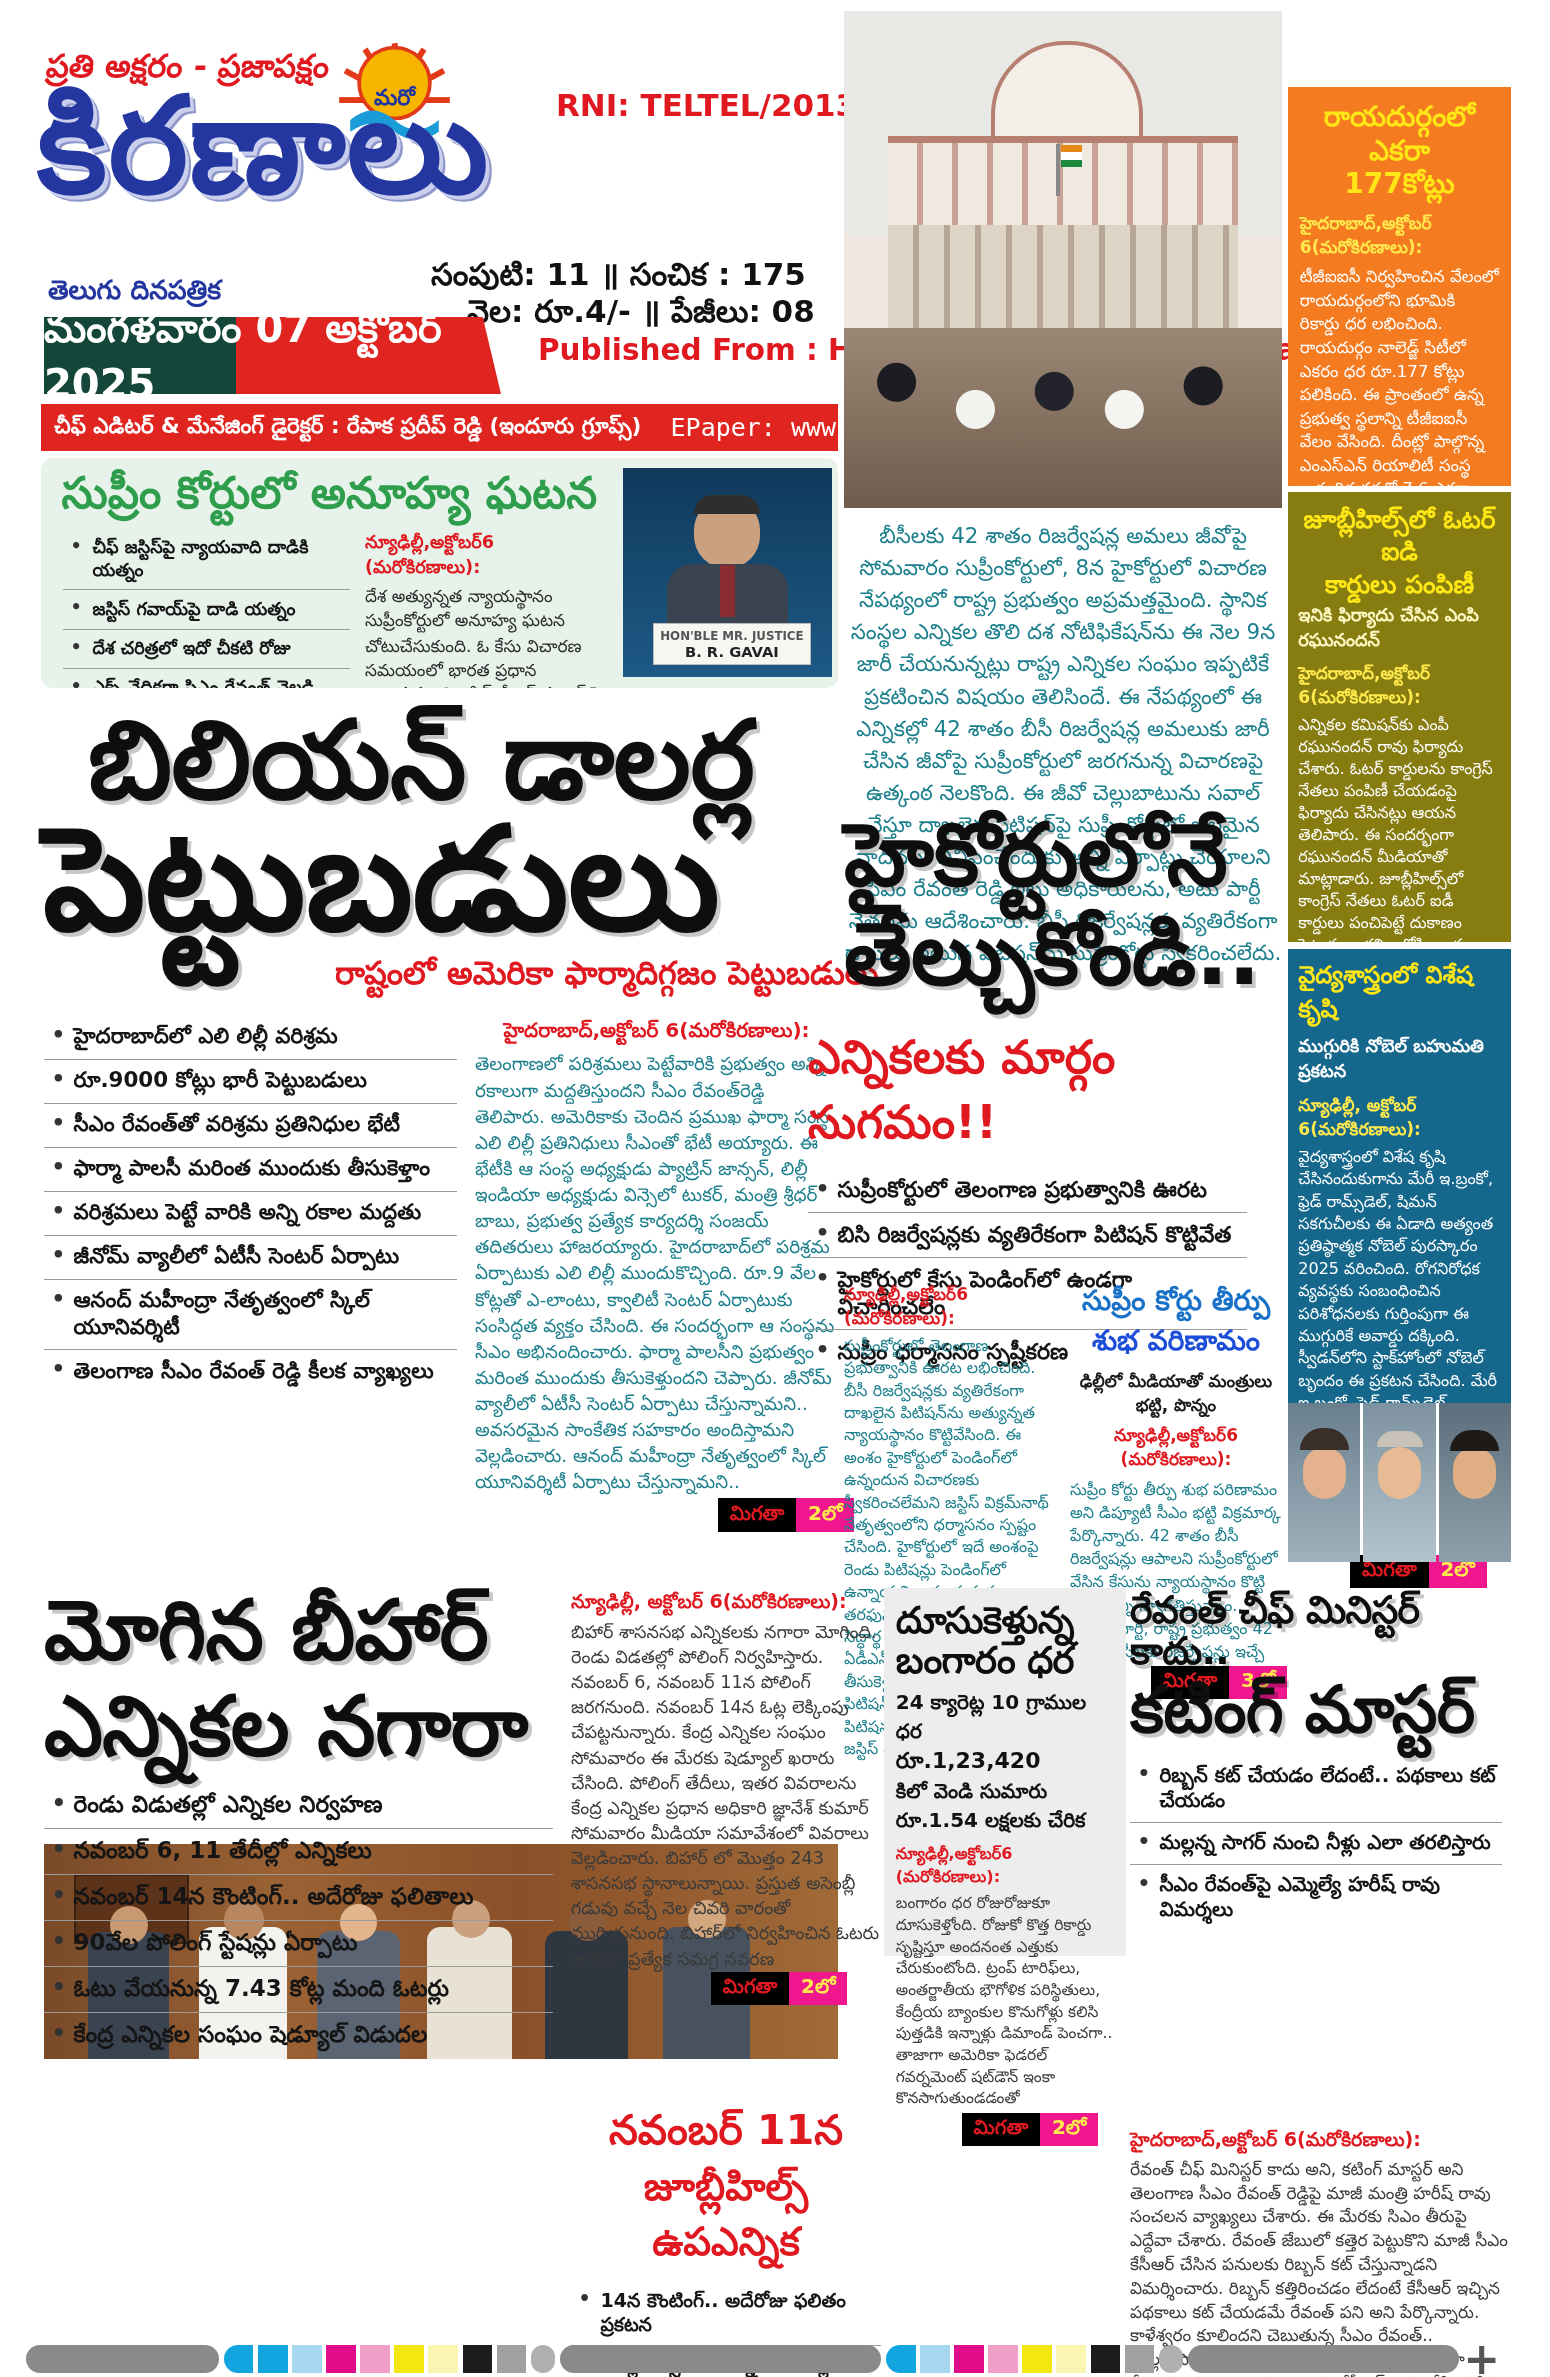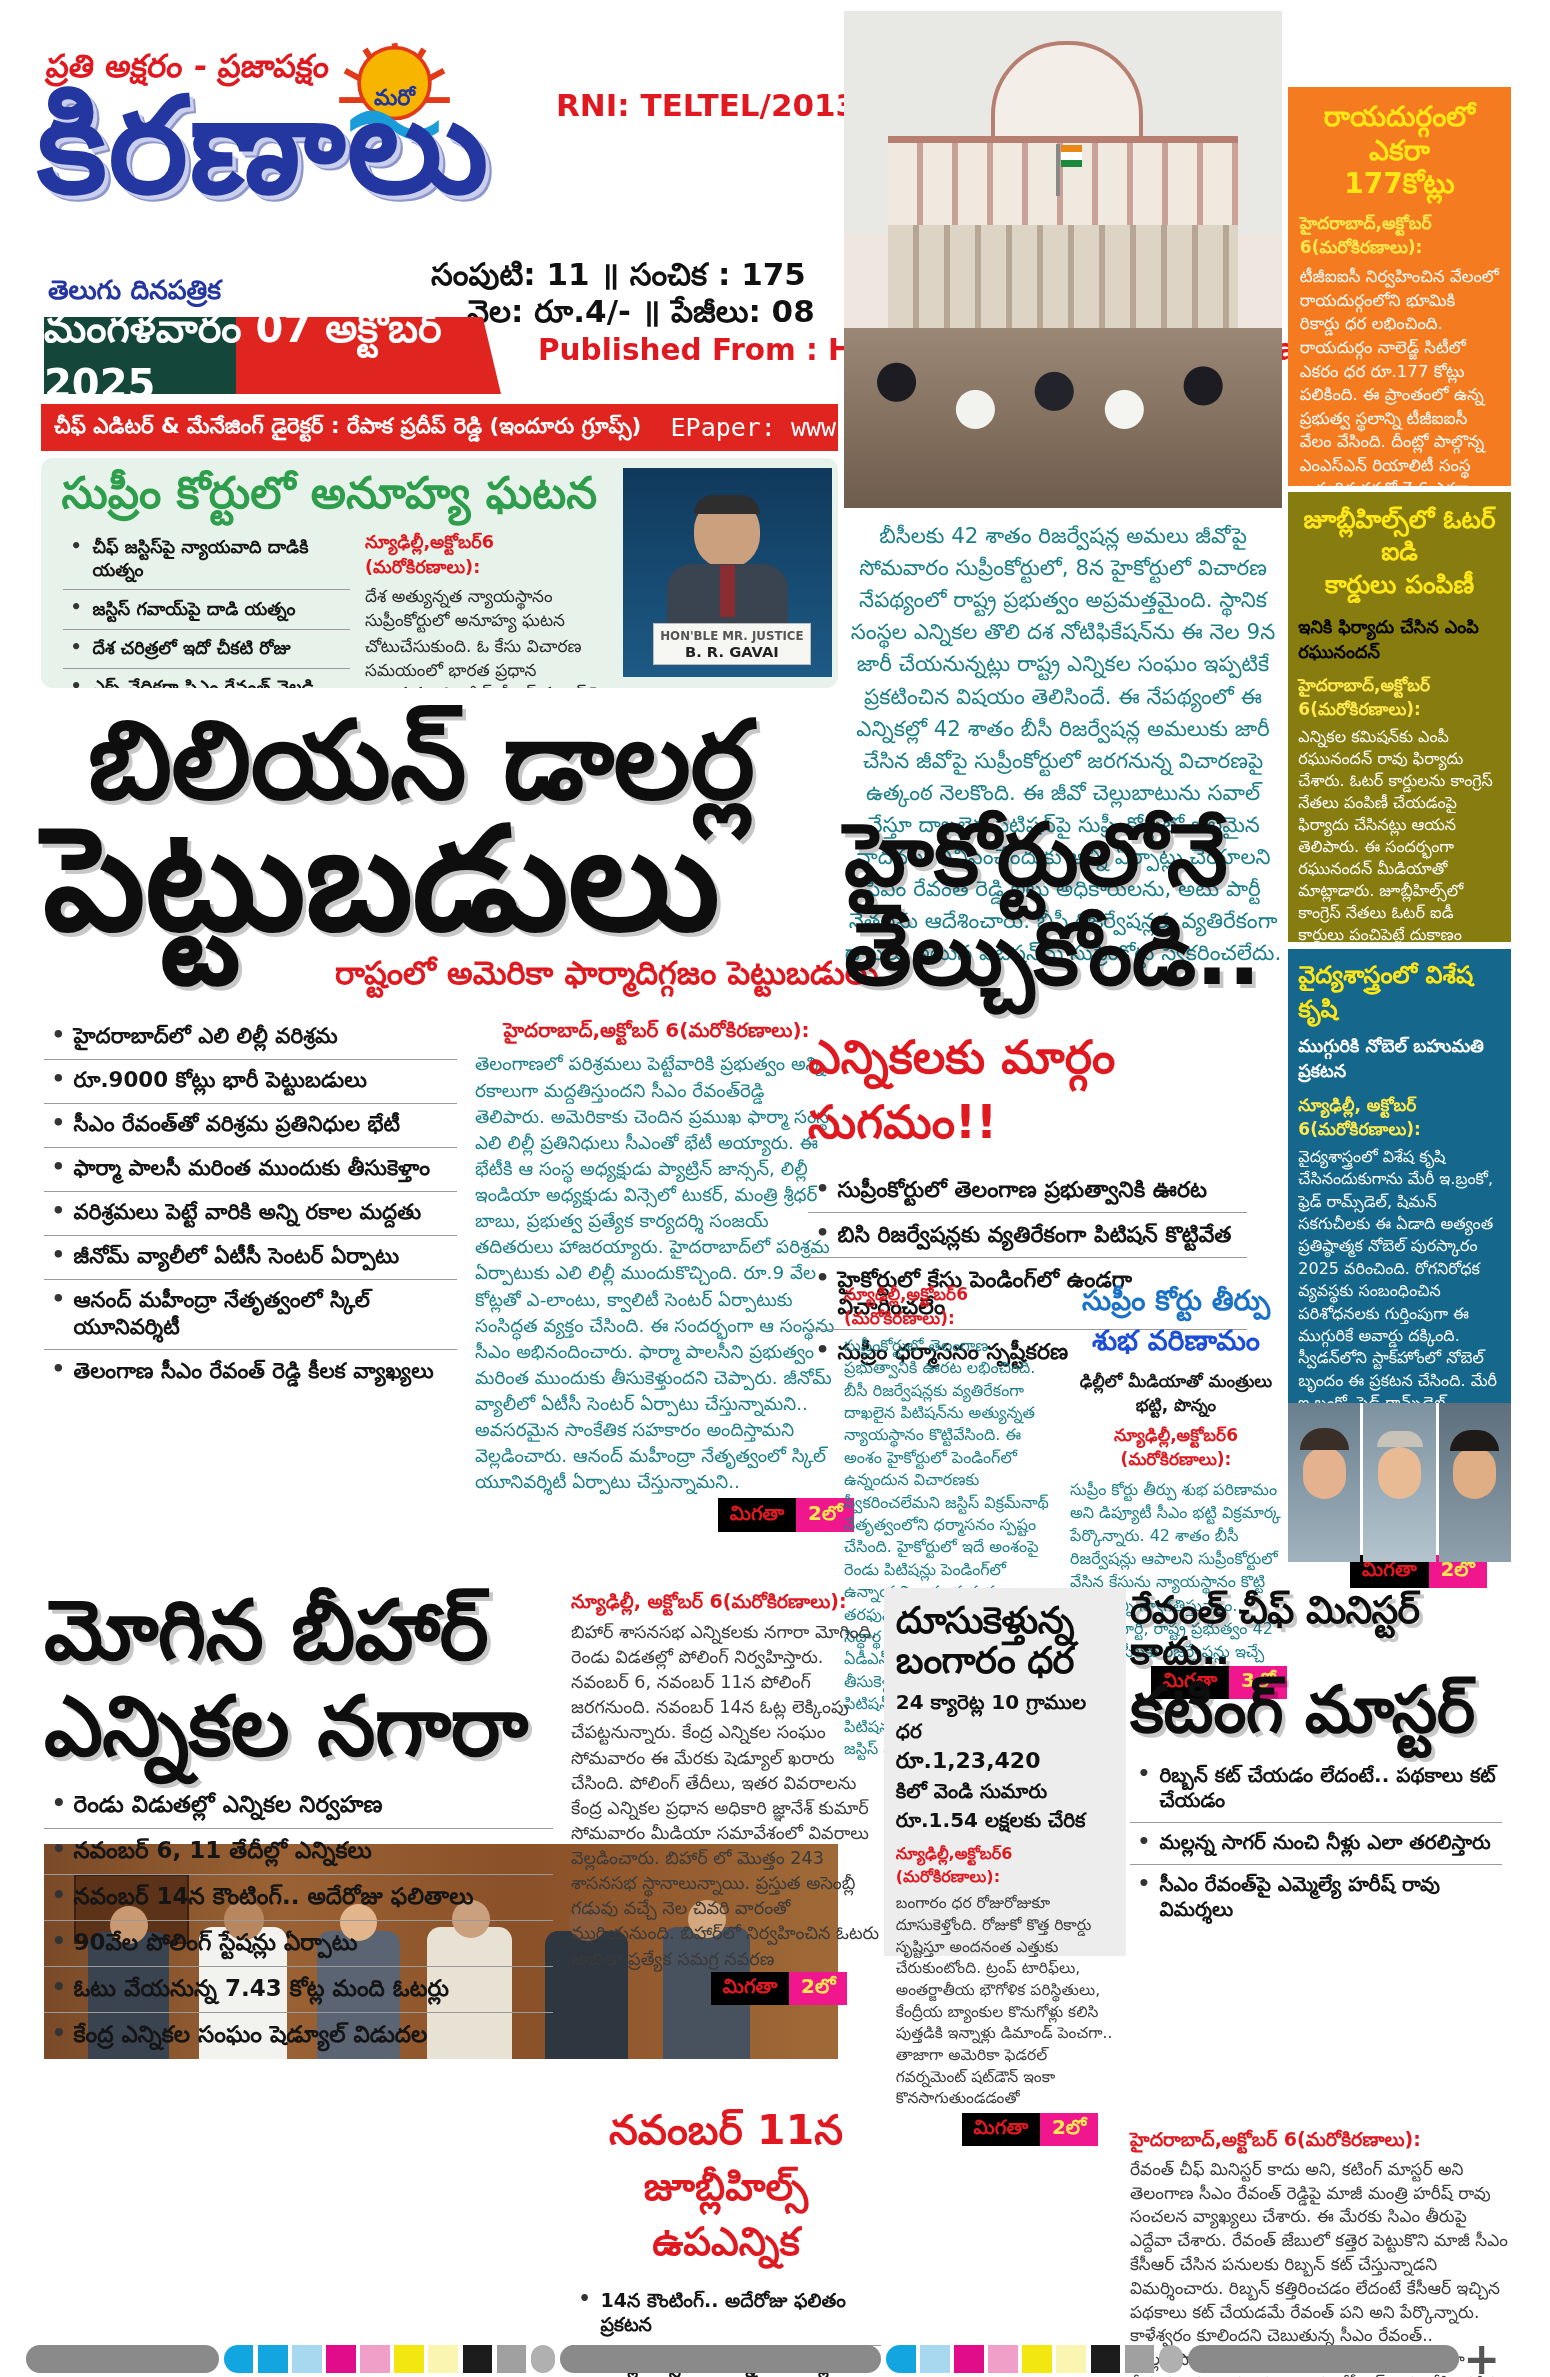--- a/index.html
+++ b/index.html
@@ -117,21 +117,21 @@
   <div class="abs hl" style="left:88px;top:702px;font-size:109px;">బిలియన్ డాలర్ల</div>
   <div class="abs hl" style="left:43px;top:802px;font-size:144px;">పెట్టుబడులు</div>
   <div class="abs" style="left:335px;top:954px;font-size:32px;font-weight:bold;color:#e01920;">రాష్టంలో అమెరికా ఫార్మాదిగ్గజం పెట్టుబడులు</div>
 
   <div class="abs hl" style="left:844px;top:809px;font-size:87px;">హైకోర్టులోనే</div>
   <div class="abs hl" style="left:844px;top:908px;font-size:87px;">తేల్చుకోండి..</div>
 
   <div class="abs" style="left:1288px;top:492px;width:223px;height:450px;background:#867c10;padding:11.8px 10.3px;box-sizing:border-box;">
     <div style="text-align:center;color:#ffe616;font-size:25px;font-weight:bold;line-height:1.3;">జూబ్లీహిల్స్‌లో ఓటర్ ఐడి</div>
     <div style="text-align:center;color:#ffe616;font-size:25px;font-weight:bold;line-height:1.3;">కార్డులు పంపిణీ</div>
-    <div style="margin-top:16px;color:#000000;font-size:17.7px;font-weight:bold;">ఇనికి ఫిర్యాదు చేసిన ఎంపి రఘునందన్</div>
+    <div style="margin-top:4px;color:#fef9c3;font-size:17.7px;font-weight:bold;">ఇనికి ఫిర్యాదు చేసిన ఎంపి రఘునందన్</div>
     <div style="margin-top:7.4px;color:#ffe94d;font-size:17px;font-weight:bold;">హైదరాబాద్,అక్టోబర్ 6(మరోకిరణాలు):</div>
     <div style="margin-top:2.9px;color:#ffffff;font-size:16px;line-height:1.38;">ఎన్నికల కమిషన్‌కు ఎంపీ రఘునందన్ రావు ఫిర్యాదు చేశారు. ఓటర్ కార్డులను కాంగ్రెస్ నేతలు పంపిణీ చేయడంపై ఫిర్యాదు చేసినట్లు ఆయన తెలిపారు. ఈ సందర్భంగా రఘునందన్ మీడియాతో మాట్లాడారు. జూబ్లీహిల్స్‌లో కాంగ్రెస్ నేతలు ఓటర్ ఐడీ కార్డులు పంచిపెట్టే దుకాణం పెట్టుకున్నారని ఆరోపించారు. ఎన్నికల కమిషన్ చేతుల్లోకి రావాల్సిన ఓటర్ కార్డులు.. కాంగ్రెస్ నేతల చేతుల్లోకి ఎలా వెళ్లాయని ఆయన సూటిగా ప్రశ్నించారు. బహిరంగంగా ఓటర్ కార్డులను పంచుతుంటే ఎన్నికల కమిషన్, ఉఊఓల కమిషనర్లు ఎందుకు మాట్లాడటం లేదని ఎంపీ రఘునందన్</div>
     <div class="badge-row" style="margin-top:4.4px;margin-left:52px;">
       <span class="badge-more">మిగతా</span>
       <span class="badge-page">2లో</span>
     </div>
   </div>
 
   <div class="abs" style="left:1288px;top:949px;width:223px;height:454px;background:#15678b;padding:11.8px 10.3px;box-sizing:border-box;">
     <div style="color:#ffe616;font-size:24px;font-weight:bold;">వైద్యశాస్త్రంలో విశేష కృషి</div>

